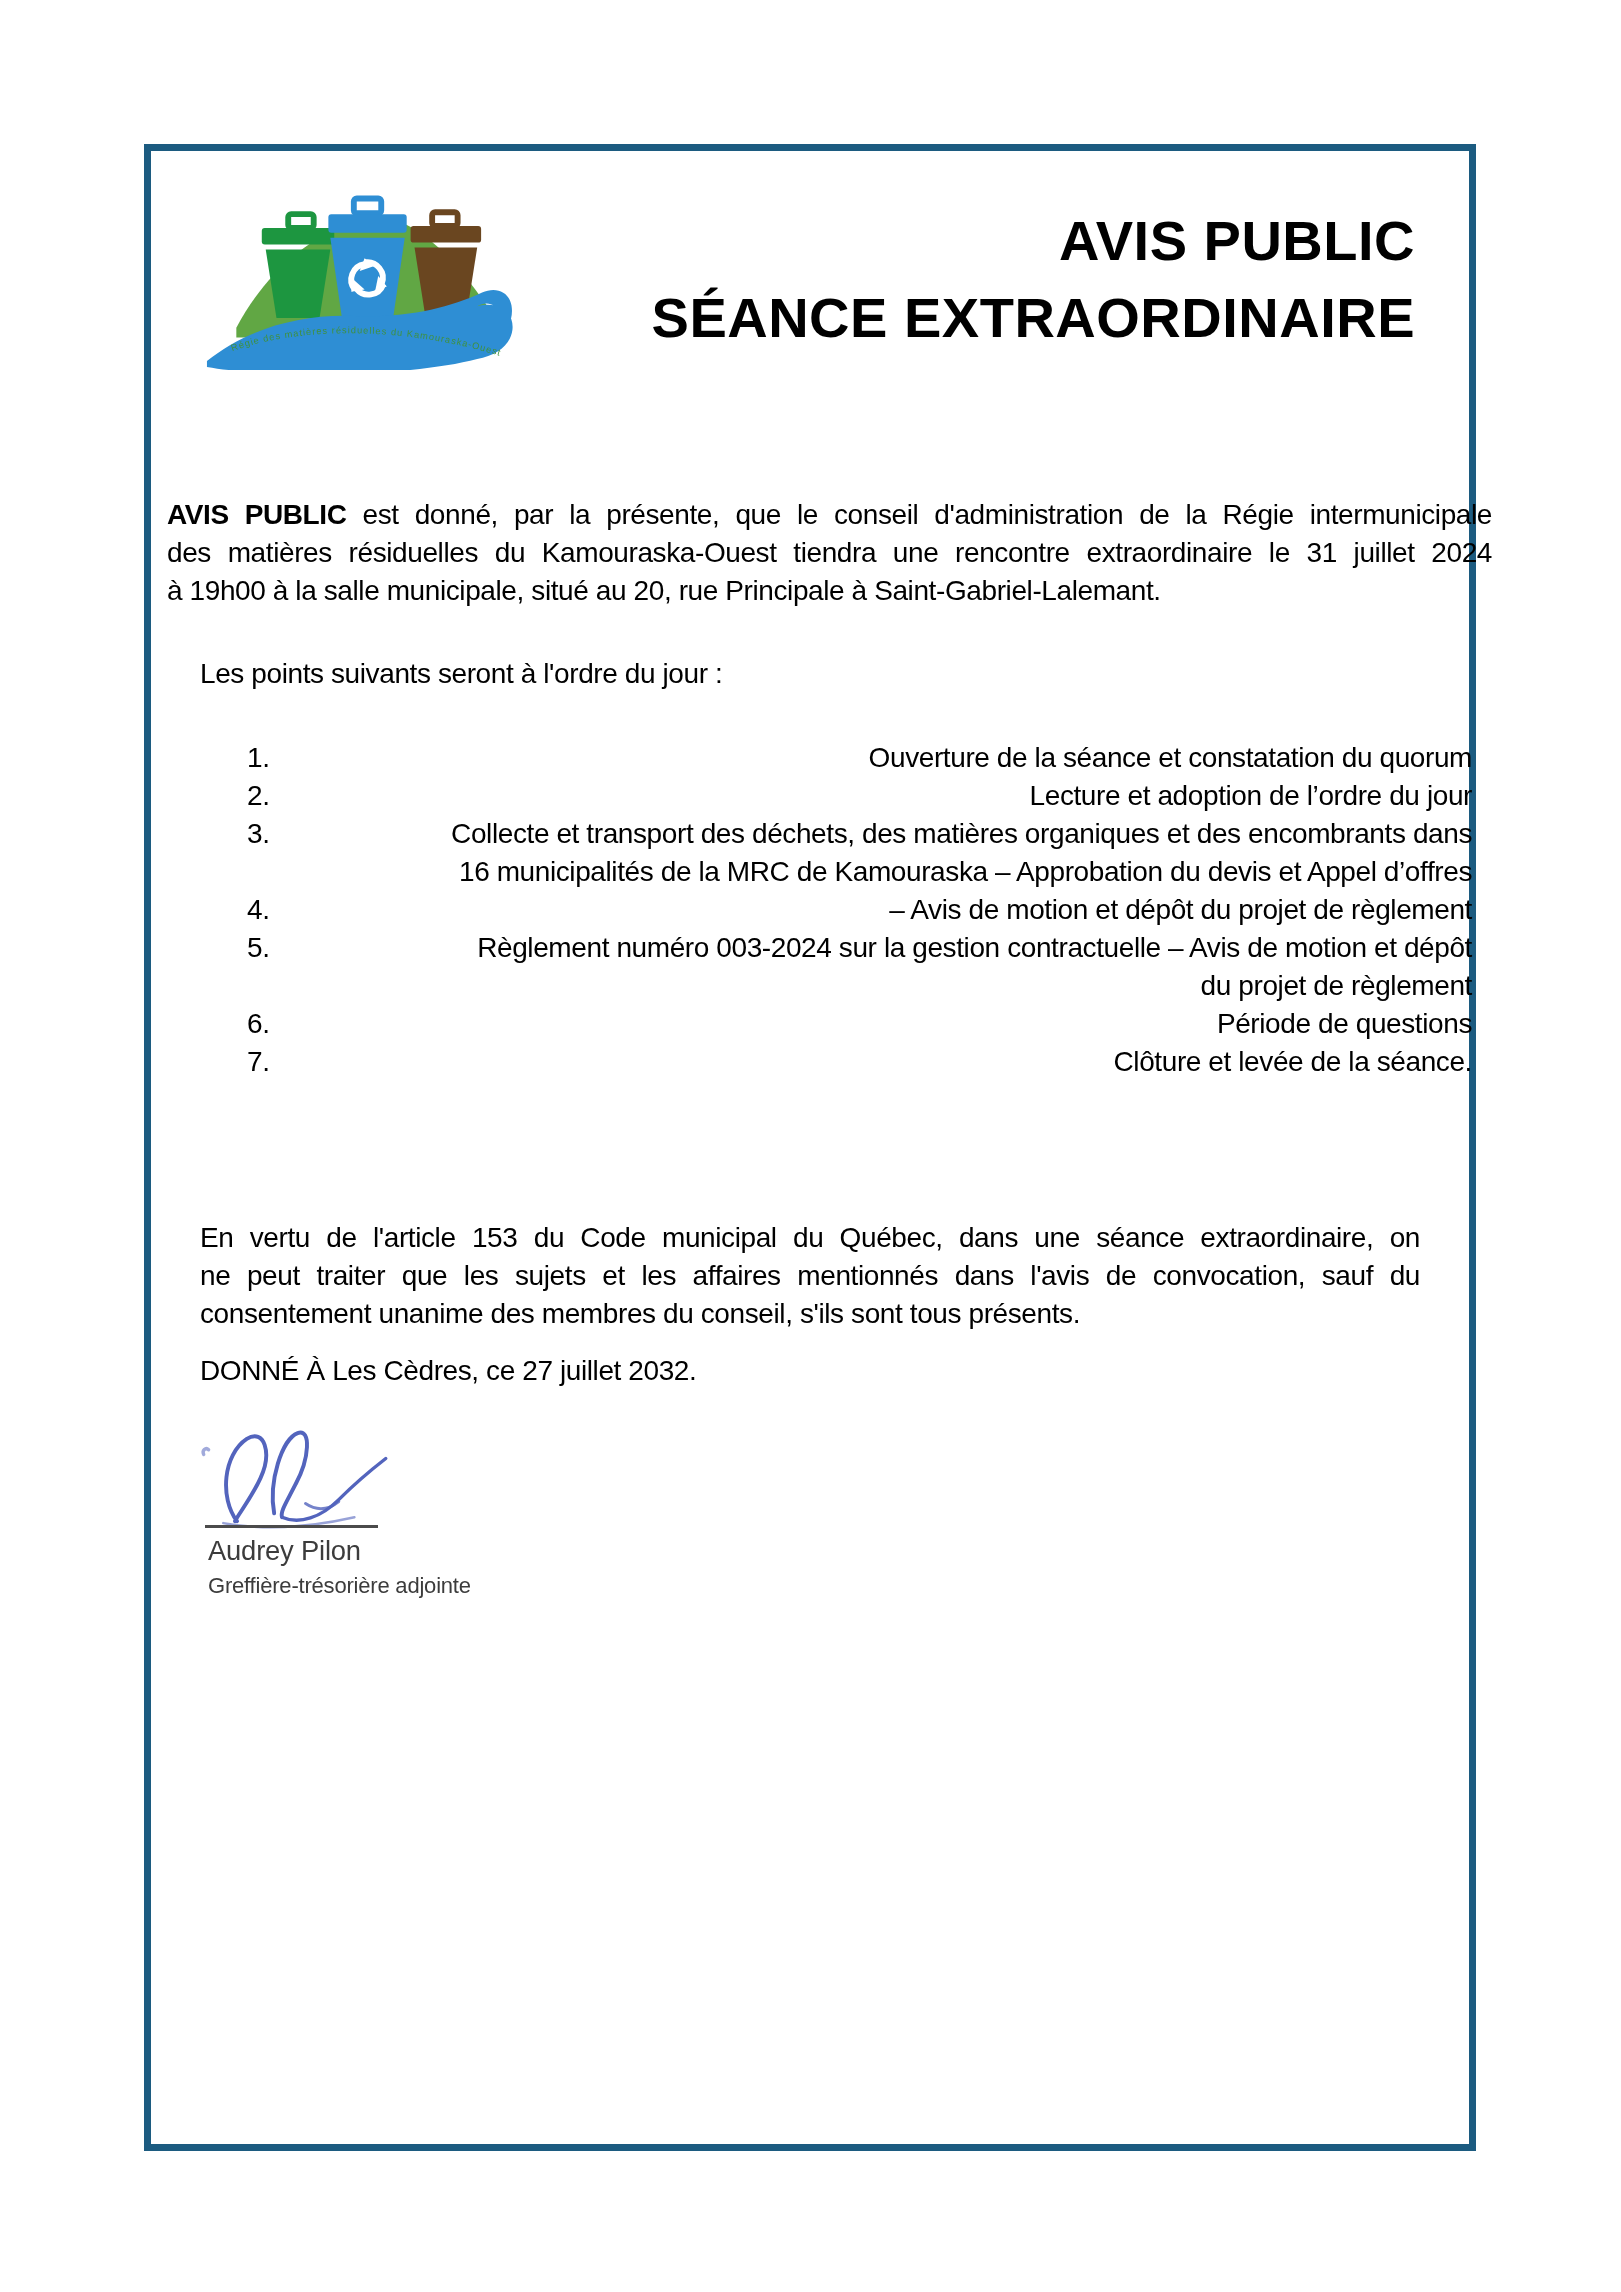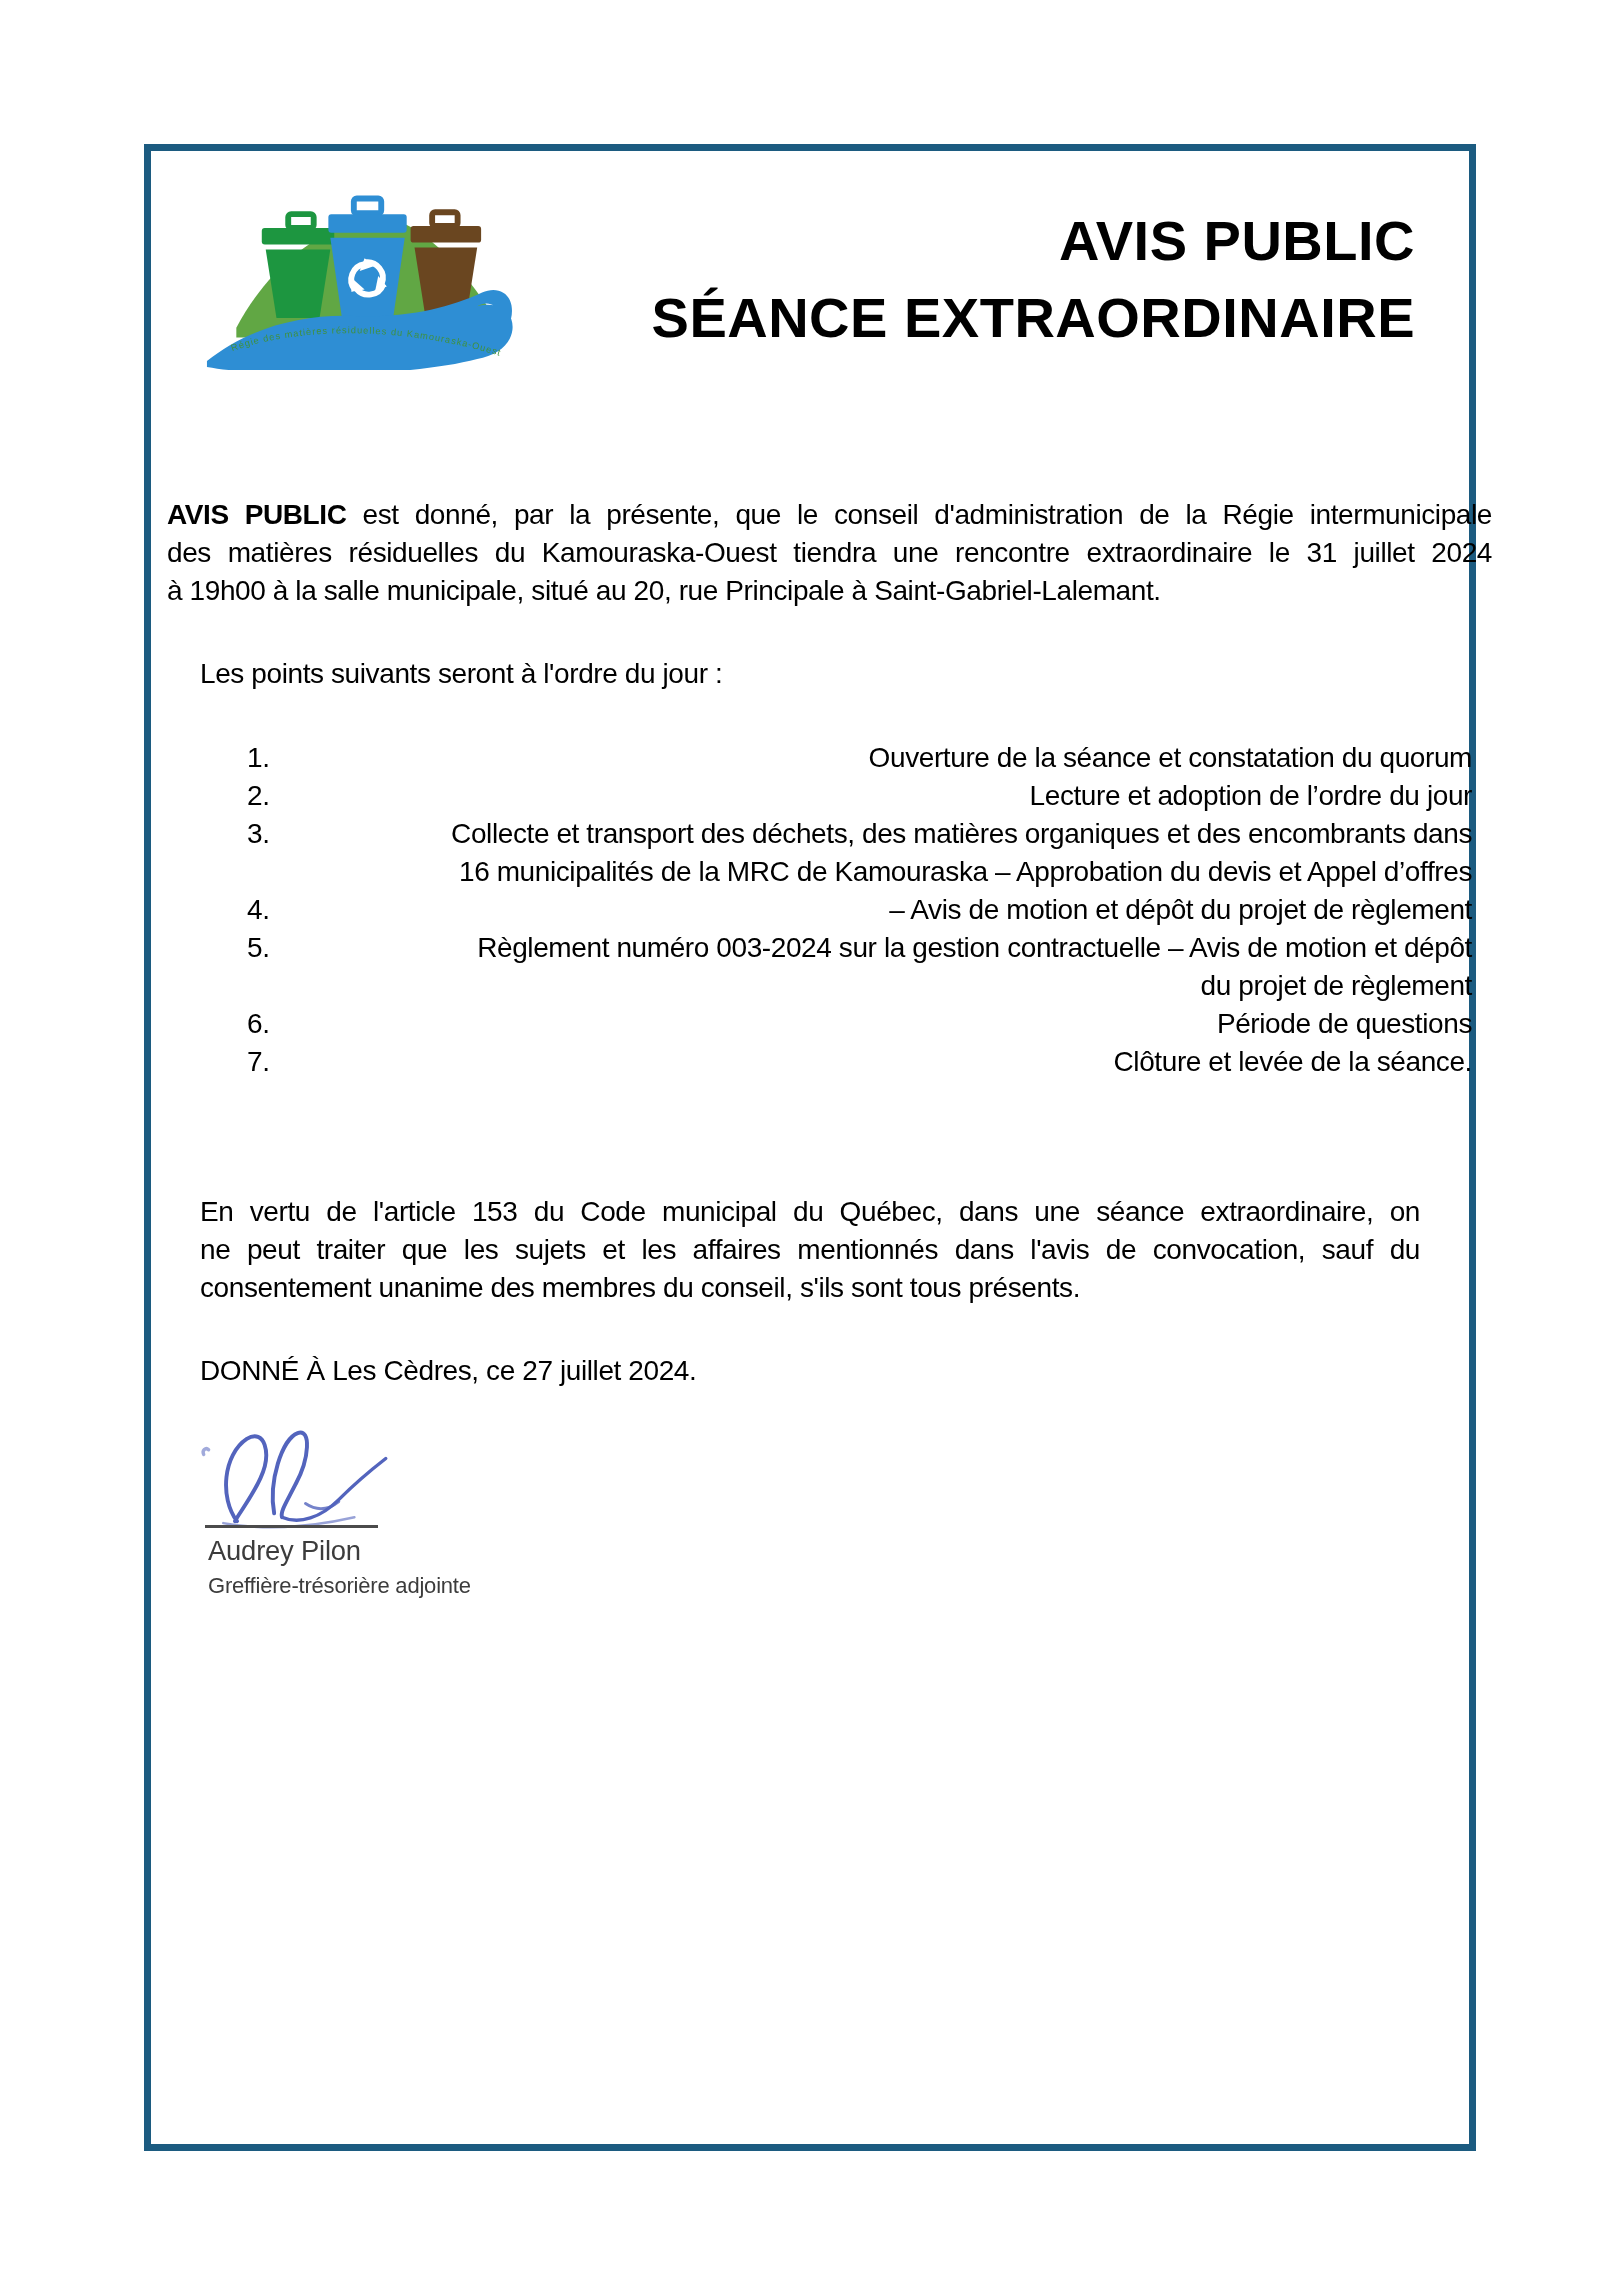--- a/index.html
+++ b/index.html
@@ -55,21 +55,21 @@
     position:absolute;left:49px;top:504px;width:1264px;
   }
   .agenda-list{
     position:absolute;left:96px;top:588px;width:1225px;
   }
   .agenda-row{ display:flex; }
   .agenda-row .num{ width:46px; flex:0 0 46px; }
   .agenda-row .itxt{ flex:1; }
   .iline{ display:block;text-align:right; }
   .legal{
-    position:absolute;left:49px;top:1042px;width:1220px;
+    position:absolute;left:49px;top:1068px;width:1220px;
   }
   .given{
     position:absolute;left:49px;top:1201px;width:1220px;
   }
   .signature-svg{
     position:absolute;left:39px;top:1274px;
     width:323px;height:113px;
   }
   .sig-line{
     position:absolute;left:54px;top:1374px;
@@ -205,21 +205,21 @@
           </span>
       </div>
     </div>
 
     <div class="legal bodytext">
       <div class="jline">En vertu de l'article 153 du Code municipal du Québec, dans une séance extraordinaire, on</div>
       <div class="jline">ne peut traiter que les sujets et les affaires mentionnés dans l'avis de convocation, sauf du</div>
       <div>consentement unanime des membres du conseil, s'ils sont tous présents.</div>
     </div>
 
-    <div class="given bodytext">DONNÉ À Les Cèdres, ce 27 juillet 2024.</div>
+    <div class="given bodytext">DONNÉ À Les Cèdres, ce 27 juillet 2032.</div>
 
     <svg class="signature-svg" viewBox="0 0 330 115" aria-hidden="true">
       <path class="sig-stroke" stroke-width="3.5" opacity="0.55" d="M14,30 C12,26 16,22 19,25"></path>
       <path class="sig-stroke" stroke-width="4" d="M48,98 C30,74 34,30 58,14 C76,3 84,28 72,54 C63,74 50,90 46,98"></path>
       <path class="sig-stroke" stroke-width="4" d="M86,90 C80,58 94,14 110,8 C124,3 122,34 108,60 C99,78 92,88 94,94"></path>
       <path class="sig-stroke" stroke-width="3.5" d="M94,94 C112,102 134,94 152,76 C166,62 182,48 200,34"></path>
       <path class="sig-stroke" stroke-width="3" opacity="0.8" d="M118,80 C130,88 142,86 152,78"></path>
       <path class="sig-stroke" stroke-width="2.5" opacity="0.6" d="M34,100 C78,108 124,104 168,94"></path>
     </svg>
     <div class="sig-line"></div>

